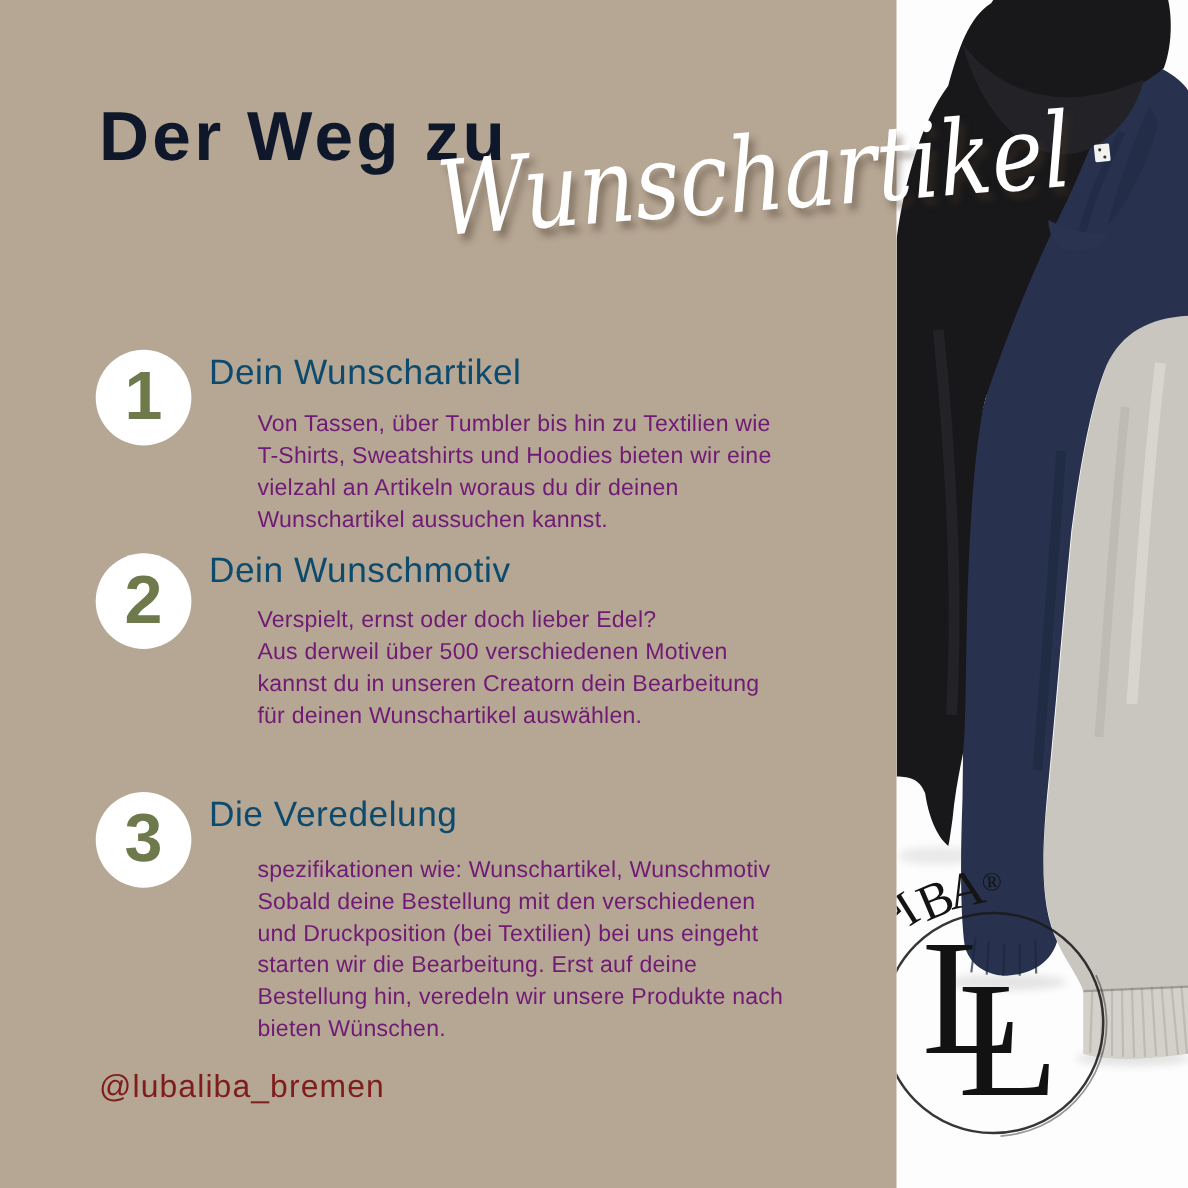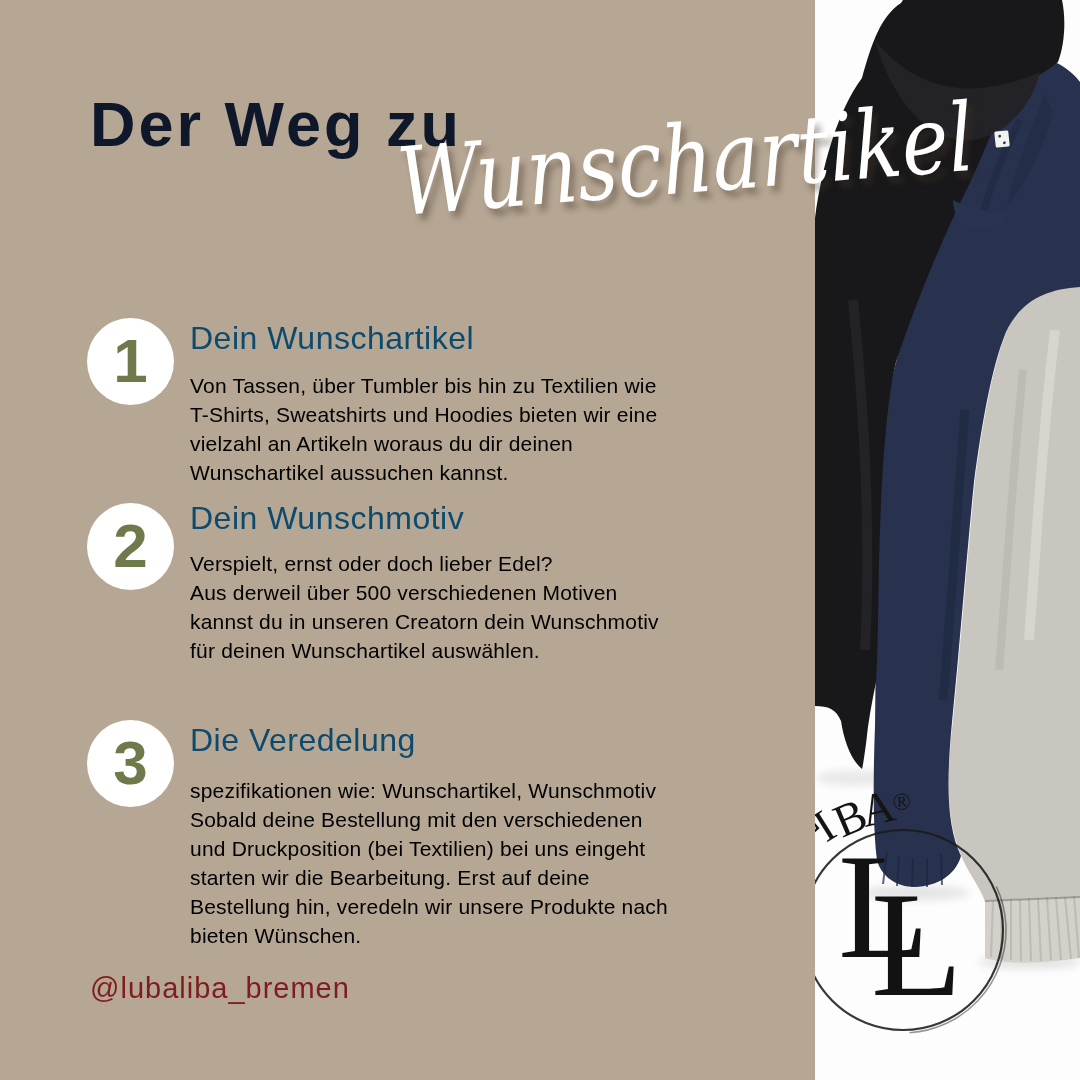--- a/index.html
+++ b/index.html
@@ -33,22 +33,23 @@
     font-weight:700;font-size:62px;color:#6f7a4c;line-height:1;
     transform:translateY(-1px);
   }
   .step-title{
     position:absolute;left:190px;margin:0;
     color:#0c4a6e;font-weight:400;font-size:32px;letter-spacing:0.5px;
     white-space:nowrap;
   }
   .step-body{position:absolute;left:190px;}
   .step-body div{
-    color:#000000;font-size:21px;line-height:29px;letter-spacing:0.2px;
+    color:#701a75;font-size:21px;line-height:29px;letter-spacing:0.2px;
     white-space:nowrap;
+    margin-left:44px;
   }
   
   .handle{
     position:absolute;left:90px;top:972px;
     color:#7f1d1d;font-size:29px;letter-spacing:1px;white-space:nowrap;
   }
   
   .photo{
     position:absolute;left:815px;top:0;width:265px;height:1080px;
     background:#fdfdfd;overflow:hidden;
@@ -79,21 +80,21 @@
   </div>
 
   <div class="step" style="top:500px">
     <div class="badge" style="top:3px">
       <span>2</span>
     </div>
     <h2 class="step-title" style="top:0">Dein Wunschmotiv</h2>
     <div class="step-body" style="top:49px">
       <div>Verspielt, ernst oder doch lieber Edel?</div>
       <div>Aus derweil über 500 verschiedenen Motiven</div>
-      <div>kannst du in unseren Creatorn dein Wunschmotiv</div>
+      <div>kannst du in unseren Creatorn dein Bearbeitung</div>
       <div>für deinen Wunschartikel auswählen.</div>
     </div>
   </div>
 
   <div class="step" style="top:718px">
     <div class="badge" style="top:2px">
       <span>3</span>
     </div>
     <h2 class="step-title" style="top:4px">Die Veredelung</h2>
     <div class="step-body" style="top:58px">

